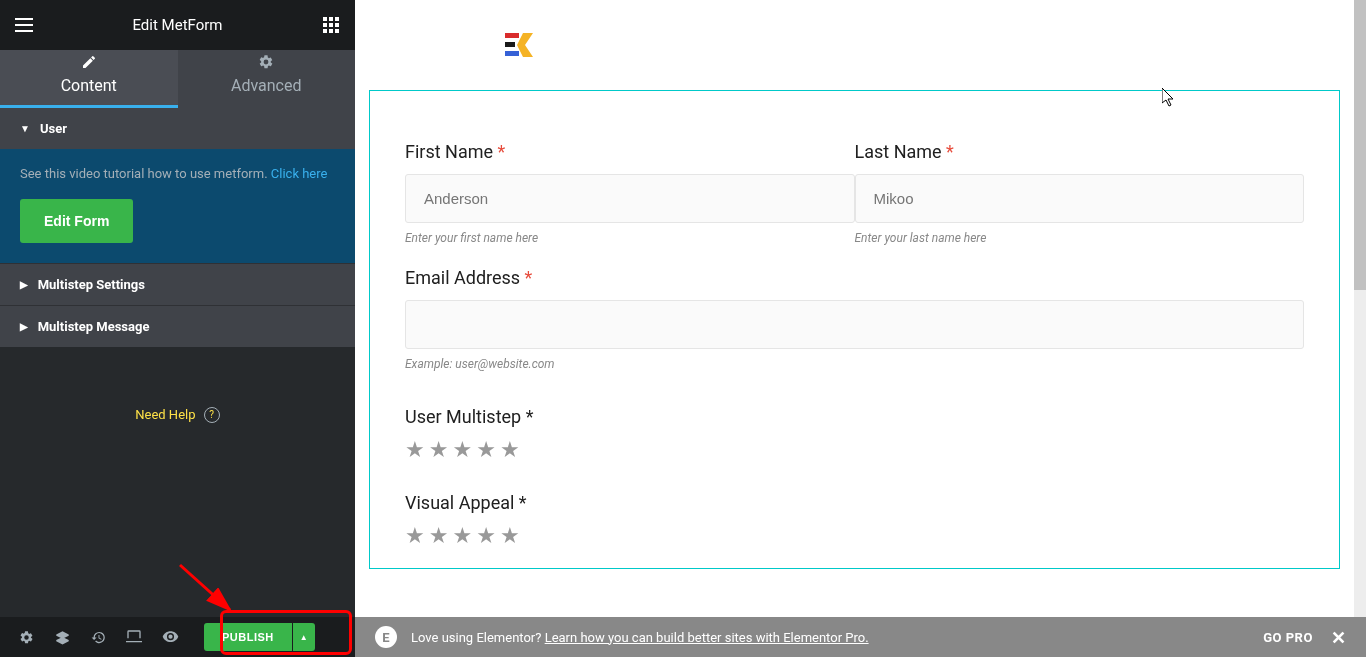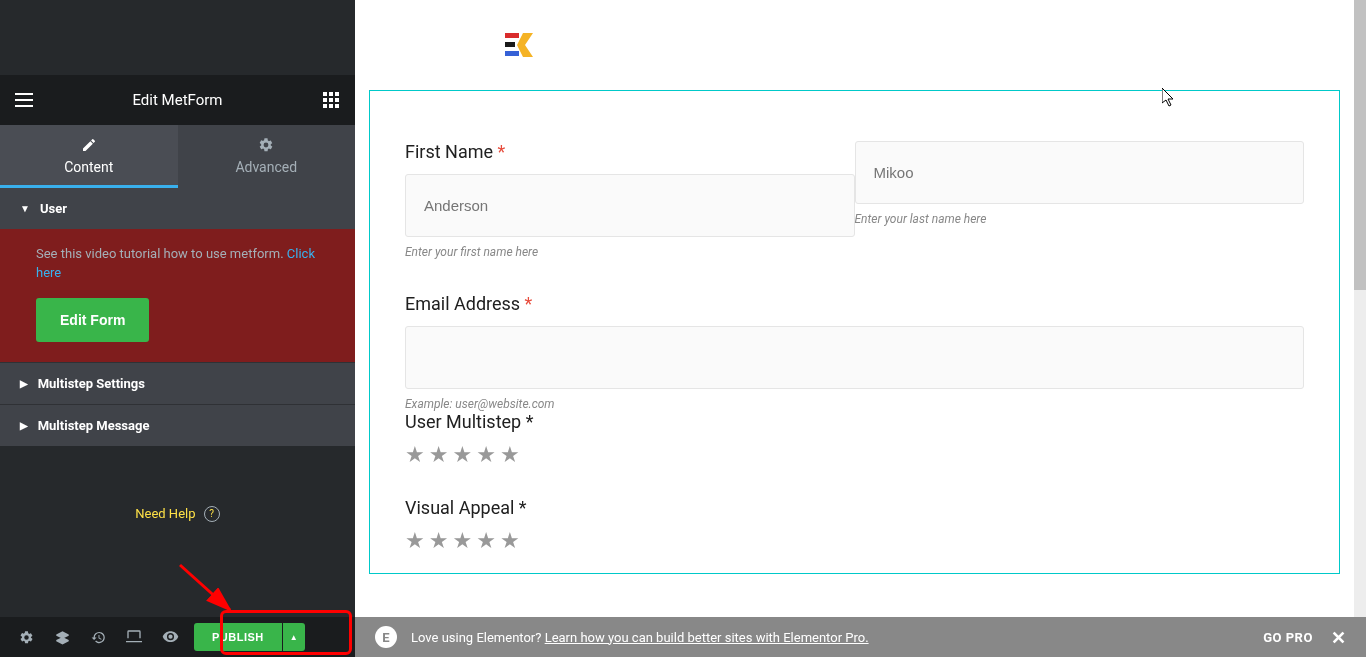--- a/index.html
+++ b/index.html
@@ -1,65 +1,65 @@
 <!DOCTYPE html>
 <html><head>
 <meta charset="utf-8">
 <style>
 * { margin: 0; padding: 0; box-sizing: border-box; }
 body { font-family: -apple-system, BlinkMacSystemFont, "Segoe UI", Roboto, sans-serif; width: 1366px; height: 657px; overflow: hidden; position: relative; }
 
 .app { display: flex; width: 100%; height: 100%; }
 
 
-.sidebar { width: 355px; background: #26292c; color: #fff; display: flex; flex-direction: column; position: relative; justify-content: center; }
+.sidebar { width: 355px; background: #26292c; color: #fff; display: flex; flex-direction: column; position: relative; }
 .sidebar-header { height: 50px; background: #1a1c1e; display: flex; align-items: center; justify-content: space-between; padding: 0 14px; }
 .sidebar-header .title { font-size: 15px; color: #fff; flex: 1; text-align: center; }
 .hamburger-icon, .grid-icon { width: 20px; height: 20px; cursor: pointer; display: flex; align-items: center; justify-content: center; }
 
 .tabs { display: flex; background: #404349; }
-.tab { flex: 1; text-align: center; padding: 12px 0 10px; cursor: pointer; position: relative; color: #a4afb7; font-size: 14px; }
+.tab { flex: 1; text-align: center; padding: 4px 0 10px; cursor: pointer; position: relative; color: #a4afb7; font-size: 16px; }
 .tab.active { background: #4a4d54; color: #fff; border-bottom: 3px solid #39b0ed; }
 .tab-icon { display: block; margin: 0 auto 6px; width: 16px; height: 16px; }
 
 .section-header { background: #404349; padding: 13px 20px; display: flex; align-items: center; cursor: pointer; font-size: 13px; font-weight: 700; color: #fff; }
 .section-header .caret { margin-right: 10px; font-size: 10px; }
-.section-body { padding: 15px 36px 20px; background: #7f1d1d; color: #a4afb7; font-size: 13px; line-height: 1.5; }
+.section-body { padding: 15px 20px 20px; background: #0c4a6e; color: #a4afb7; font-size: 13px; line-height: 1.5; }
 .section-body .link { color: #39b0ed; cursor: pointer; }
 .edit-form-btn { margin-top: 15px; background: #39b54a; color: #fff; border: none; padding: 14px 24px; font-size: 14px; font-weight: 600; border-radius: 3px; cursor: pointer; }
 
 .section-closed { background: #404349; padding: 13px 20px; display: flex; align-items: center; cursor: pointer; font-size: 13px; font-weight: 700; color: #fff; border-top: 1px solid #2f3135; }
 .section-closed .caret { margin-right: 10px; font-size: 10px; }
 
 .need-help { text-align: center; padding: 60px 0; color: #fde047; font-size: 13px; cursor: pointer; }
 .help-icon { display: inline-block; border: 1px solid #a4afb7; border-radius: 50%; width: 16px; height: 16px; line-height: 14px; font-size: 10px; margin-left: 5px; vertical-align: middle; }
 
 .sidebar-footer { position: absolute; bottom: 0; left: 0; right: 0; height: 40px; background: #1a1c1e; display: flex; align-items: center; padding: 0 8px; }
 .footer-icon { width: 36px; height: 40px; display: flex; align-items: center; justify-content: center; color: #a4afb7; cursor: pointer; font-size: 14px; }
-.publish-container { display: flex; gap: 1px; margin-left: 6px; }
+.publish-container { display: flex; gap: 1px; margin-left: 16px; }
 .publish-btn { background: #39b54a; color: #fff; border: none; padding: 8px 18px; font-size: 11px; font-weight: 700; border-radius: 3px 0 0 3px; cursor: pointer; letter-spacing: 0.5px; }
 .publish-dropdown { background: #39b54a; color: #fff; border: none; width: 22px; border-radius: 0 3px 3px 0; cursor: pointer; display: flex; align-items: center; justify-content: center; font-size: 8px; }
 
 .highlight-box { position: absolute; border: 3px solid #ff0000; border-radius: 6px; pointer-events: none; }
 .arrow { position: absolute; pointer-events: none; }
 
 .collapse-handle { position: absolute; right: -13px; top: 315px; width: 13px; height: 40px; background: #1a1c1e; display: flex; align-items: center; justify-content: center; color: #fff; font-size: 10px; cursor: pointer; }
 
 
 .preview { flex: 1; background: #fff; overflow-y: auto; position: relative; border-right: 12px solid #ededed; }
 .logo-row { padding: 30px 40px 10px 150px; }
 .logo { font-size: 28px; font-weight: 700; color: #1a1a1a; display: flex; align-items: center; gap: 8px; }
 .logo-mark { width: 30px; height: 30px; position: relative; }
 
 .form-container { margin: 20px 14px 0 14px; border: 1px solid #00c9c9; padding: 50px 35px 20px; }
-.form-row { display: flex; margin-bottom: 34px; }
+.form-row { display: flex; margin-bottom: 22px; }
 .form-col { flex: 1; }
 .form-label { font-size: 18px; color: #202020; margin-bottom: 12px; display: block; }
 .required { color: #e74c3c; }
-.form-input { width: 100%; padding: 22px 18px; border: 1px solid #e5e5e5; background: #fafafa; border-radius: 3px; font-size: 15px; color: #888; }
+.form-input { width: 100%; padding: 15px 18px; border: 1px solid #e5e5e5; background: #fafafa; border-radius: 3px; font-size: 15px; color: #888; }
 .form-help { font-size: 12px; color: #888; font-style: italic; margin-top: 8px; }
 .rating-label { font-size: 18px; color: #202020; margin-bottom: 10px; display: block; }
 .stars { display: flex; gap: 4px; }
 .star { color: #999; font-size: 22px; cursor: pointer; }
 
 
 .bottom-bar { position: absolute; bottom: 0; left: 355px; right: 0; height: 40px; background: #888; display: flex; align-items: center; padding: 0 20px; color: #fff; font-size: 13px; }
 .bottom-bar .e-icon { width: 22px; height: 22px; border-radius: 50%; background: #fff; color: #888; display: flex; align-items: center; justify-content: center; margin-right: 14px; font-weight: bold; }
 .bottom-bar .msg a { color: #fff; text-decoration: underline; cursor: pointer; }
 .bottom-bar .go-pro { margin-left: auto; font-weight: 700; font-size: 13px; cursor: pointer; letter-spacing: 0.5px; }
@@ -194,26 +194,27 @@
     </div>
 
     <div class="form-container">
       <div class="form-row">
         <div class="form-col">
           <label class="form-label"><span>First Name </span><span class="required">*</span></label>
           <input class="form-input" placeholder="Anderson" style="">
           <div class="form-help">Enter your first name here</div>
         </div>
         <div class="form-col">
+          <label class="form-label"><span>Last Name </span><span class="required">*</span></label>
           <input class="form-input" placeholder="Mikoo" style="">
           <div class="form-help">Enter your last name here</div>
         </div>
       </div>
 
-      <div style="">
+      <div style="margin-bottom:35px;">
         <label class="form-label"><span>Email Address </span><span class="required">*</span></label>
         <input class="form-input" style="background: rgb(250, 250, 250);">
         <div class="form-help">Example: user@website.com</div>
       </div>
 
       <div style="margin-bottom:30px;">
         <label class="rating-label">User Multistep *</label>
         <div class="stars">
           <span class="star">★</span>
           <span class="star">★</span>

